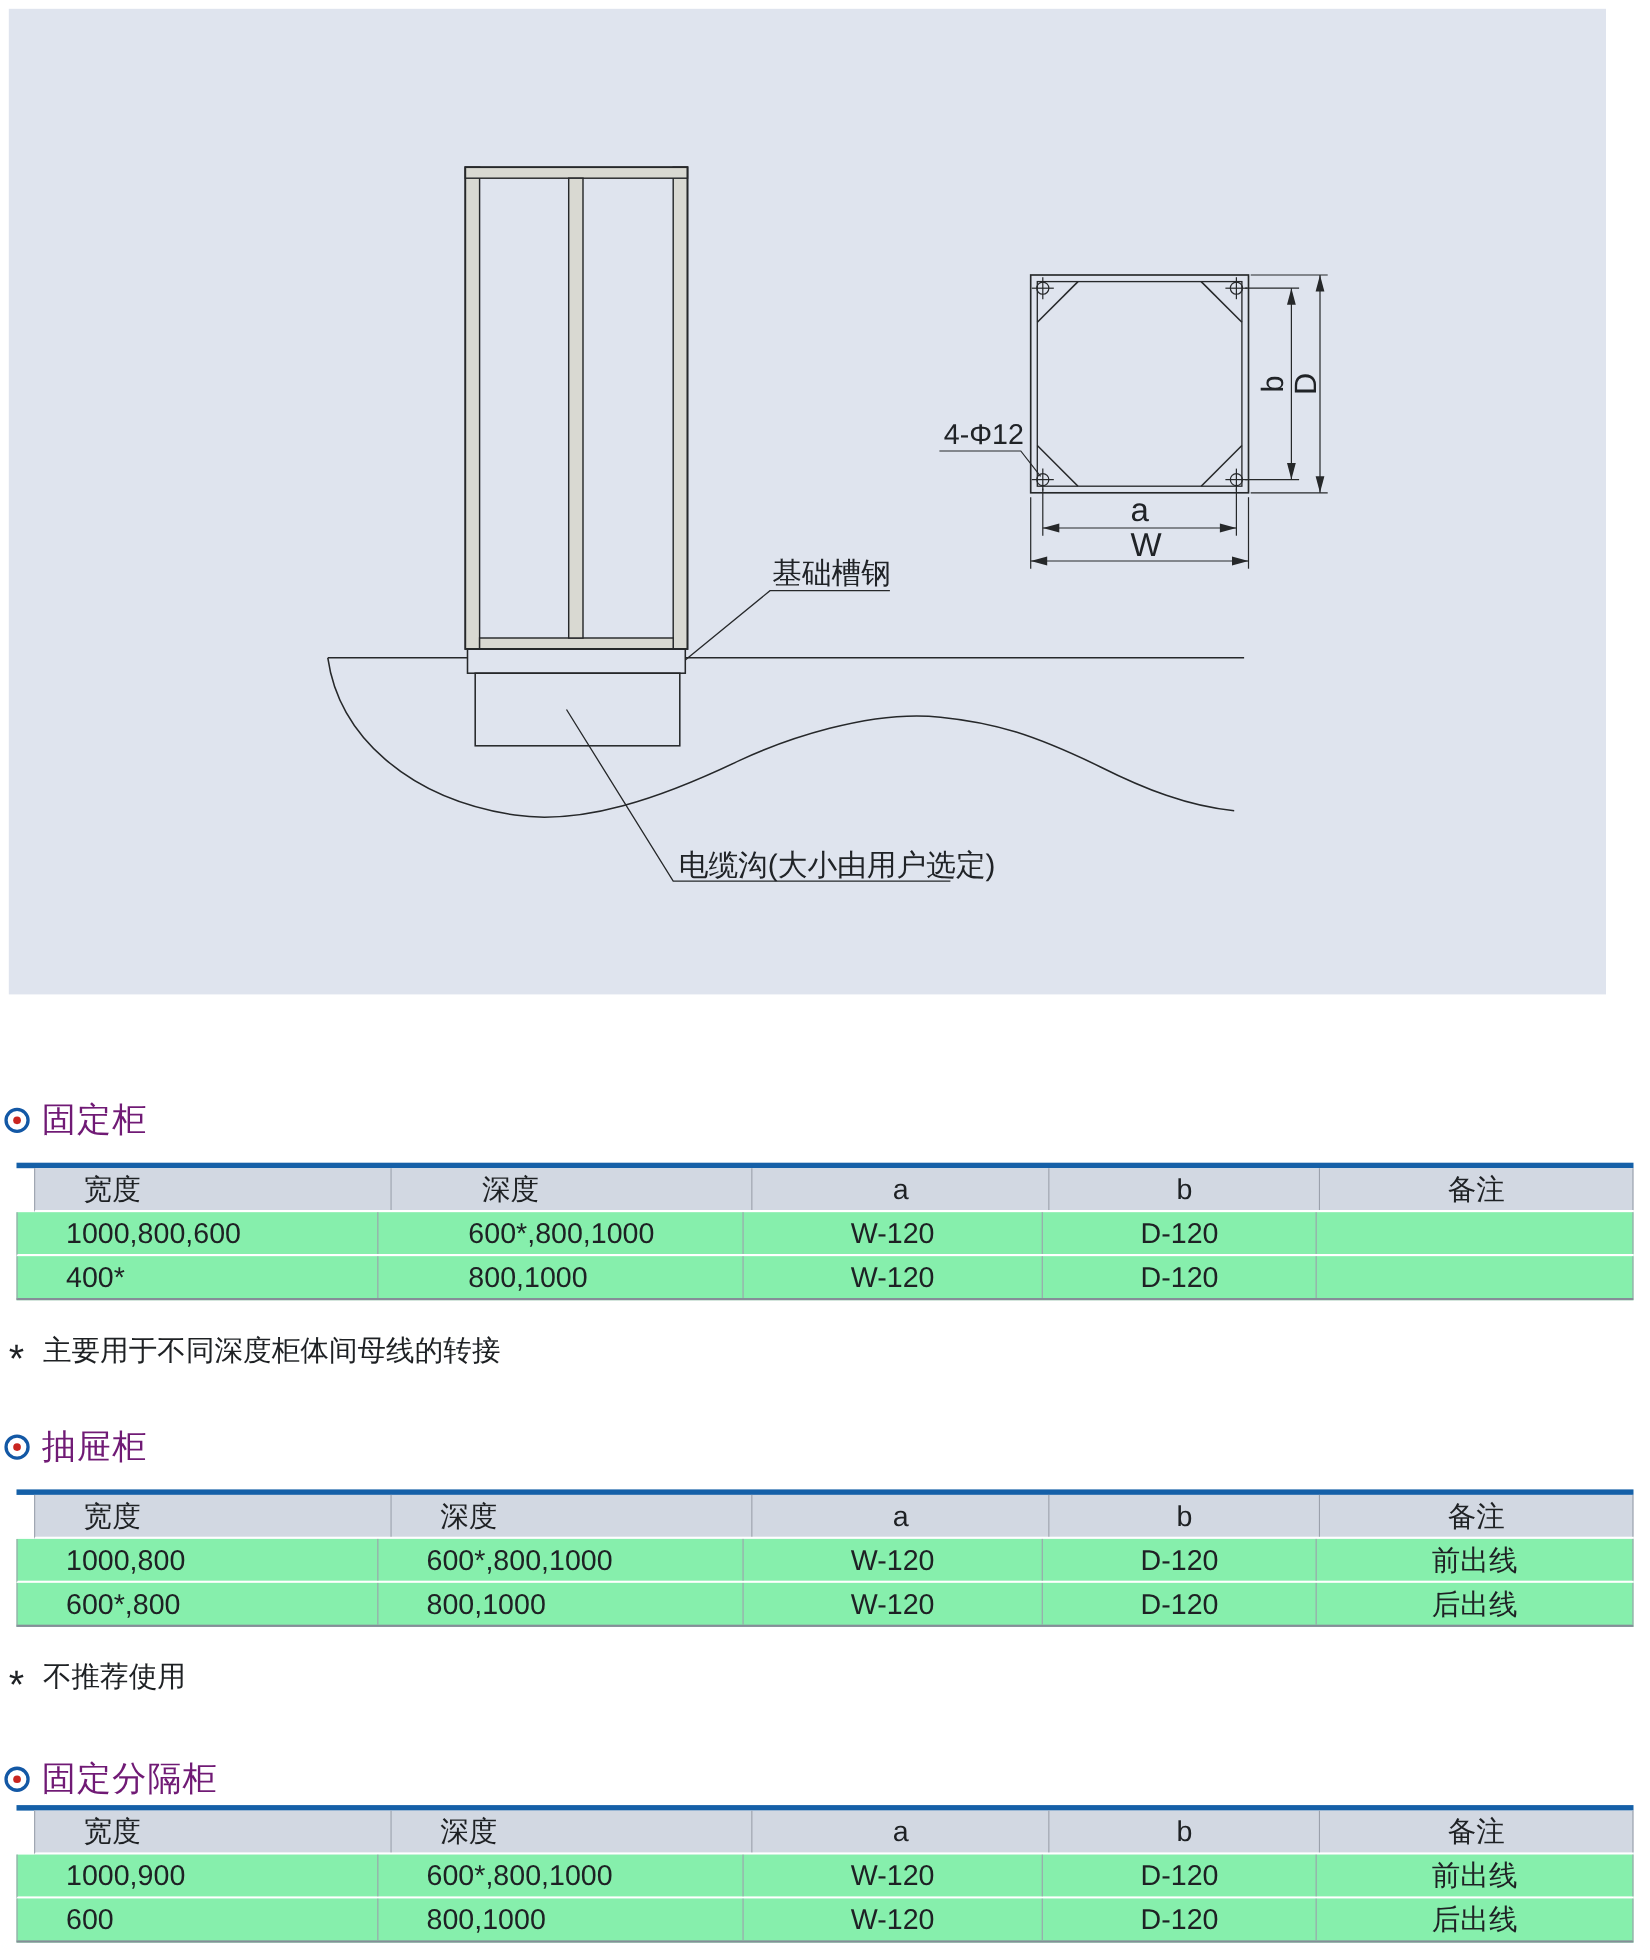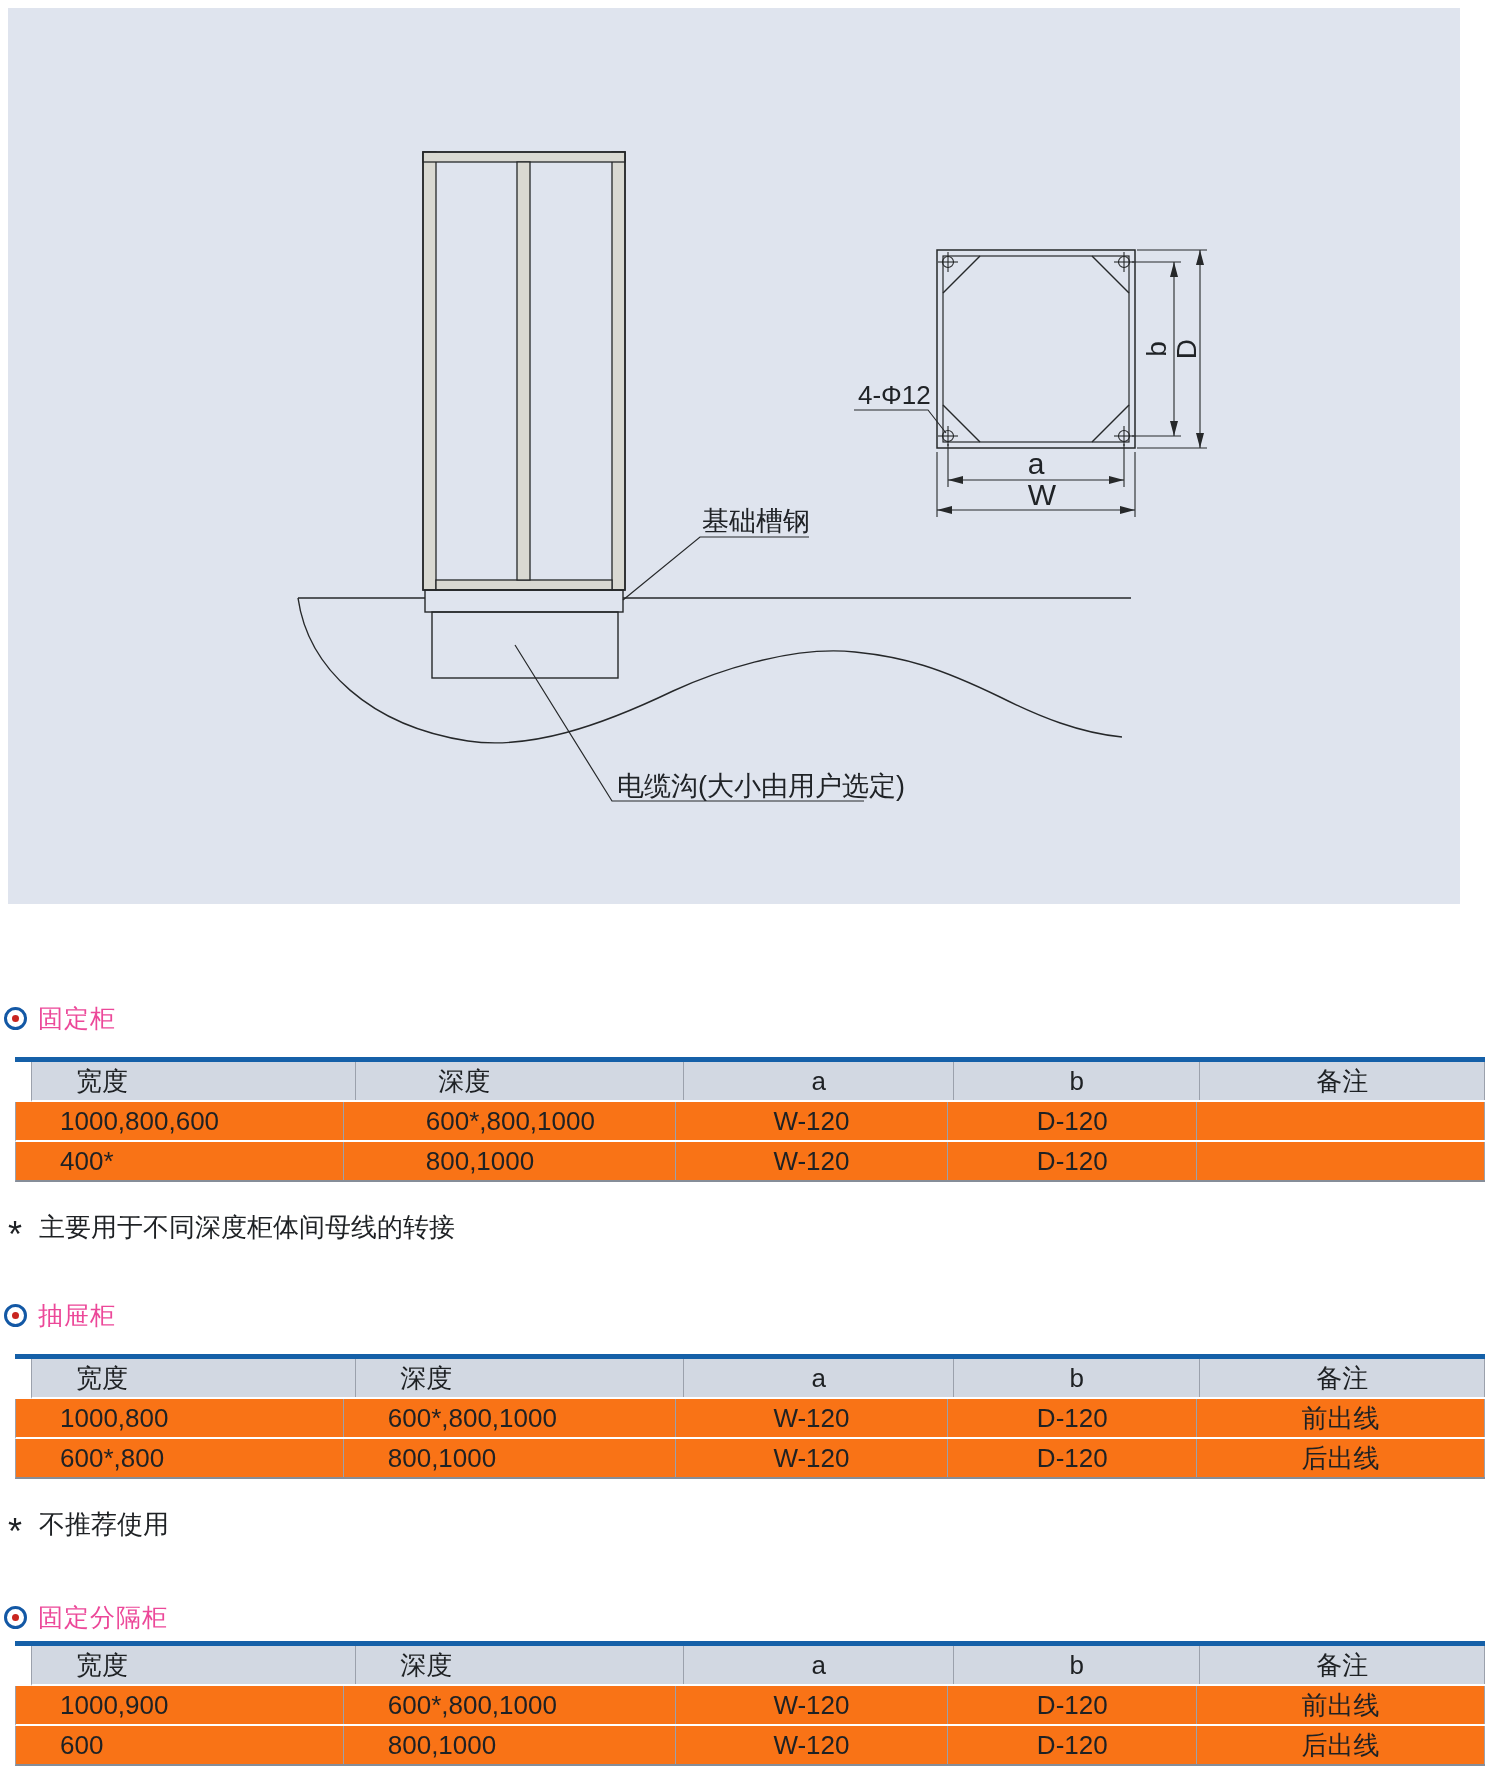--- a/index.html
+++ b/index.html
@@ -9,31 +9,31 @@
 
   
   .panel { position:absolute; left:8px; top:8px; width:1452px; height:896px;
            background:#dfe4ee; }
   .panel svg { position:absolute; left:0; top:0; }
   svg text { font-family:"Liberation Sans", sans-serif; fill:#202327; }
 
   
   .heading { position:absolute; left:4px; display:flex; align-items:center;
              height:36px; gap:11px; }
-  .heading .txt { font-size:25px; color:#ec4899; letter-spacing:1px; }
+  .heading .txt { font-size:31px; color:#701a75; letter-spacing:1px; }
   .dot-icon { width:23px; height:23px; border:3px solid #1358a5; border-radius:50%;
               position:relative; flex:0 0 auto; }
   .dot-core { position:absolute; left:50%; top:50%; width:7px; height:7px;
               margin:-3.5px 0 0 -3.5px; background:#c9251f; border-radius:50%; }
 
   
   .tbl { position:absolute; left:15px; width:1470px; }
   .tbl .bar { height:5px; background:#1560a8; }
   .tbl .row { display:grid; grid-template-columns:328fr 332fr 273fr 249fr 288fr;
-              height:40px; background:#f97316; border-left:1px solid #9ba1ac;
+              height:40px; background:#86efac; border-left:1px solid #9ba1ac;
               border-bottom:2px solid #ffffff; }
   .tbl .row.head { background:#d2d8e2;margin-left:16px; }
   .tbl .row.last { border-bottom:2px solid #868d98; }
   .cell { display:flex; align-items:center; justify-content:center;
           font-size:26px; border-right:1px solid #9ba1ac; overflow:hidden;
           white-space:nowrap; }
   .cell.left { justify-content:flex-start; padding-left:44px; }
   .cell.pl-lg { padding-left:82px; }
 
   

